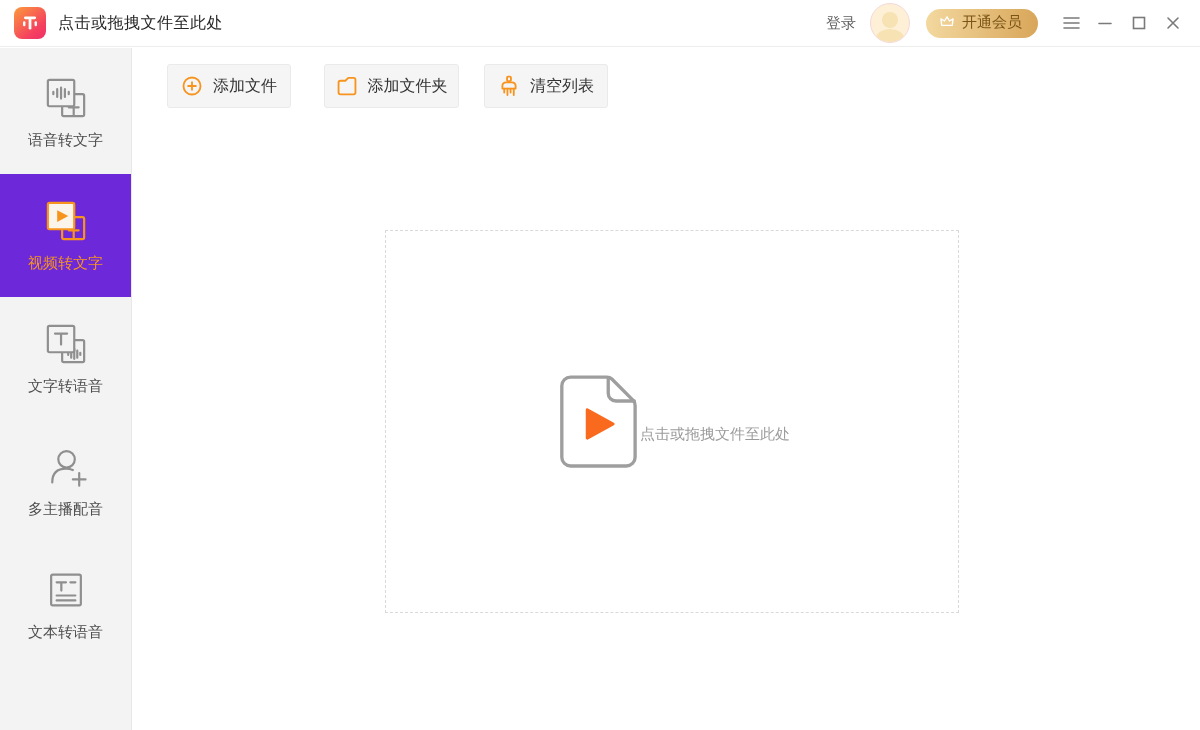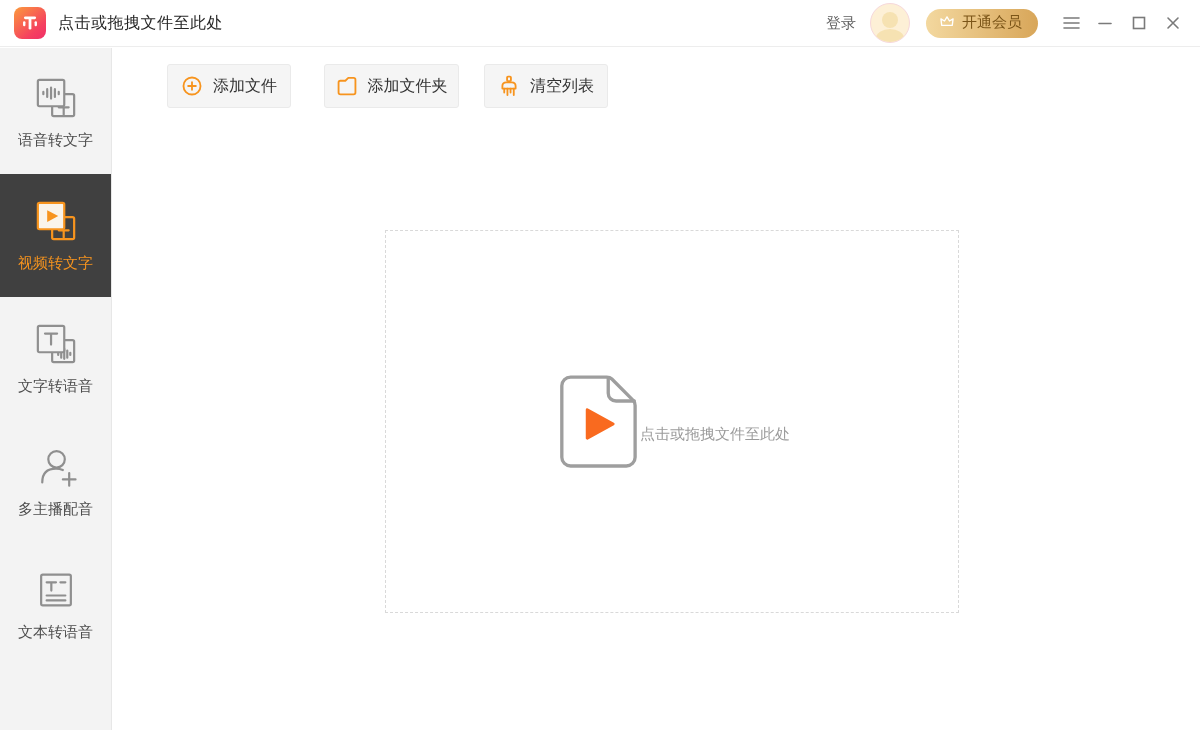--- a/index.html
+++ b/index.html
@@ -37,30 +37,30 @@
     display:flex; align-items:center; gap:6px; cursor:pointer;
   }
   .vip-btn span{ font-size:15px; color:#7B5518; }
   .winctl{ display:flex; align-items:center; margin-left:20px; gap:8px; }
   .winctl .ctl{
     width:26px; height:26px; display:flex; align-items:center; justify-content:center; cursor:pointer;
   }
 
   
   .sidebar{
-    position:absolute; left:0; top:48px; width:112px; height:682px;
+    position:absolute; left:0; top:48px; width:132px; height:682px;
     background:#f3f3f3; border-right:1px solid #e7e7e7; padding-top:3px;
   }
   .nav-item{
     --tile:#f3f3f3; --ink:#8f8f8f;
     height:123px; display:flex; flex-direction:column; align-items:center;
     justify-content:center; gap:11px; cursor:pointer;
   }
   .nav-item .label{ font-size:15px; color:#4d4d4d; }
-  .nav-item.active{ --tile:#FAF4EA; --ink:#F7941E; background:#404040; }
+  .nav-item.active{ --tile:#FAF4EA; --ink:#F7941E; background:#6d28d9; }
   .nav-item.active .label{ color:#F7941E; }
   .nav-ic{ width:44px; height:44px; }
   .nav-ic .st{ stroke:var(--ink); stroke-width:2; fill:none; stroke-linecap:round; stroke-linejoin:round; }
   .nav-ic .tile{ fill:var(--tile); }
   .nav-ic .fl{ fill:var(--ink); }
 
   
   .main{ position:absolute; left:141px; top:48px; width:1059px; height:682px; background:#fff; }
   .tool-btn{
     position:absolute; top:16px; height:44px; border:1px solid #eaeaea; border-radius:3px;

